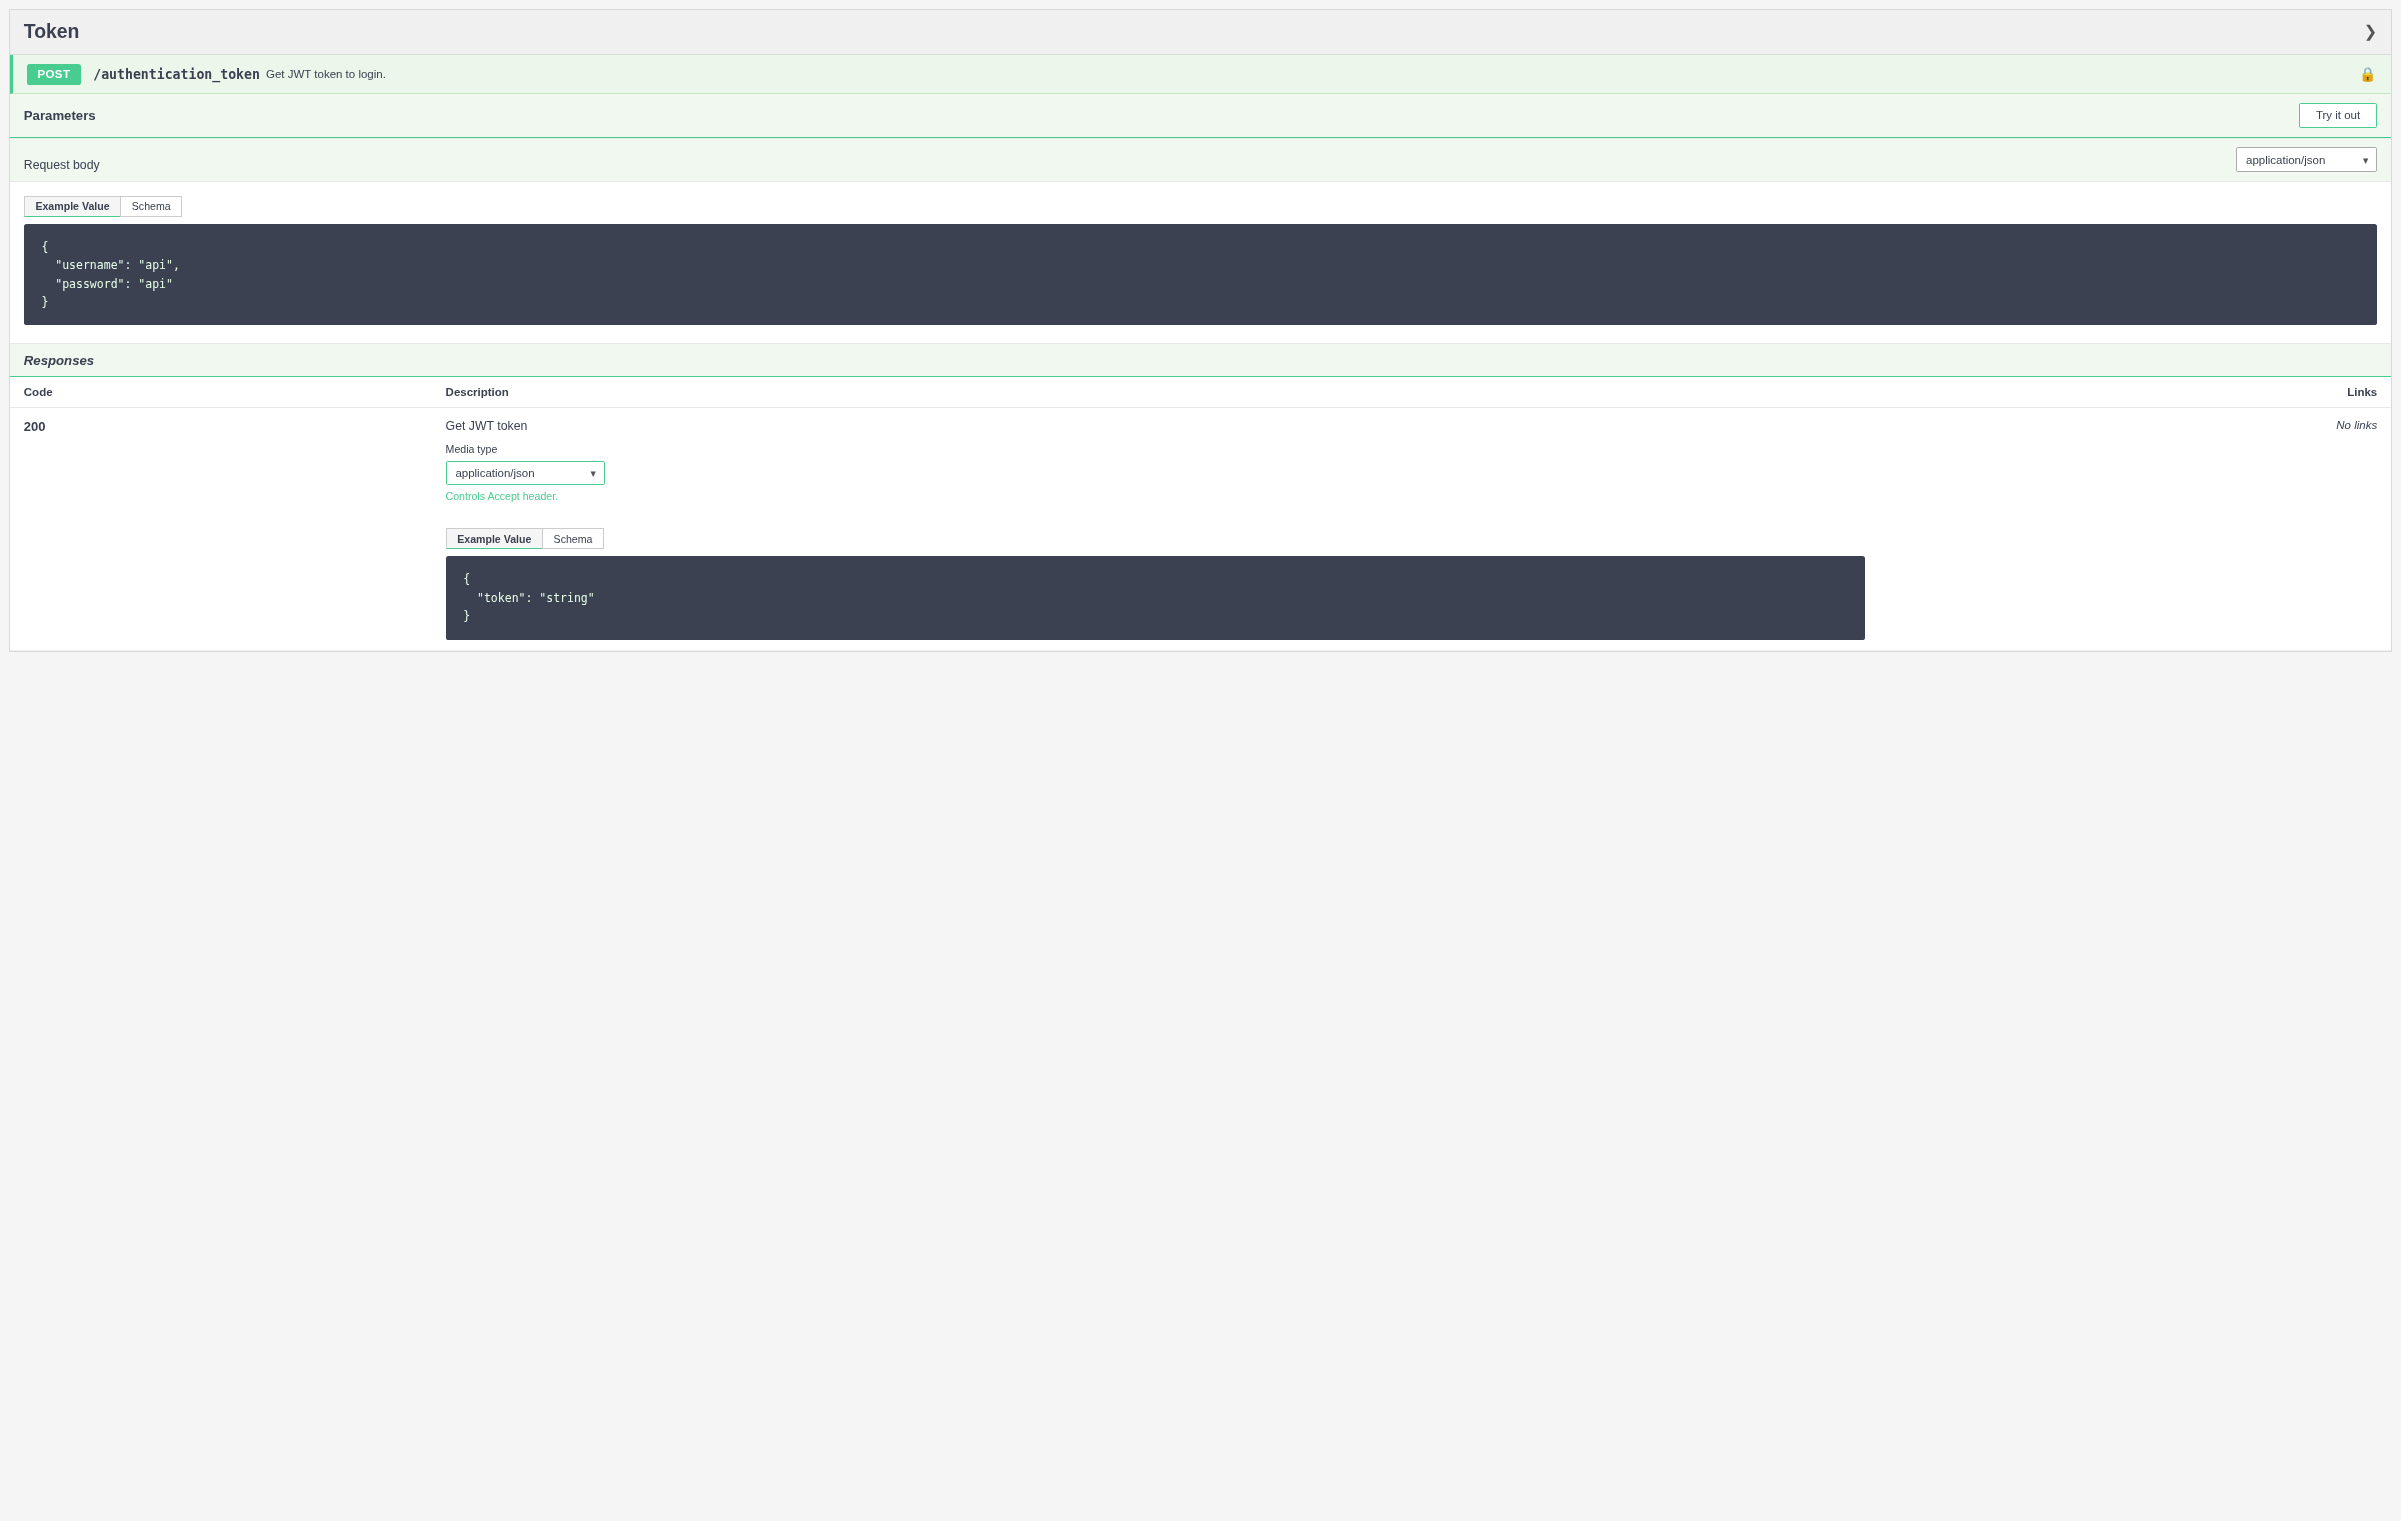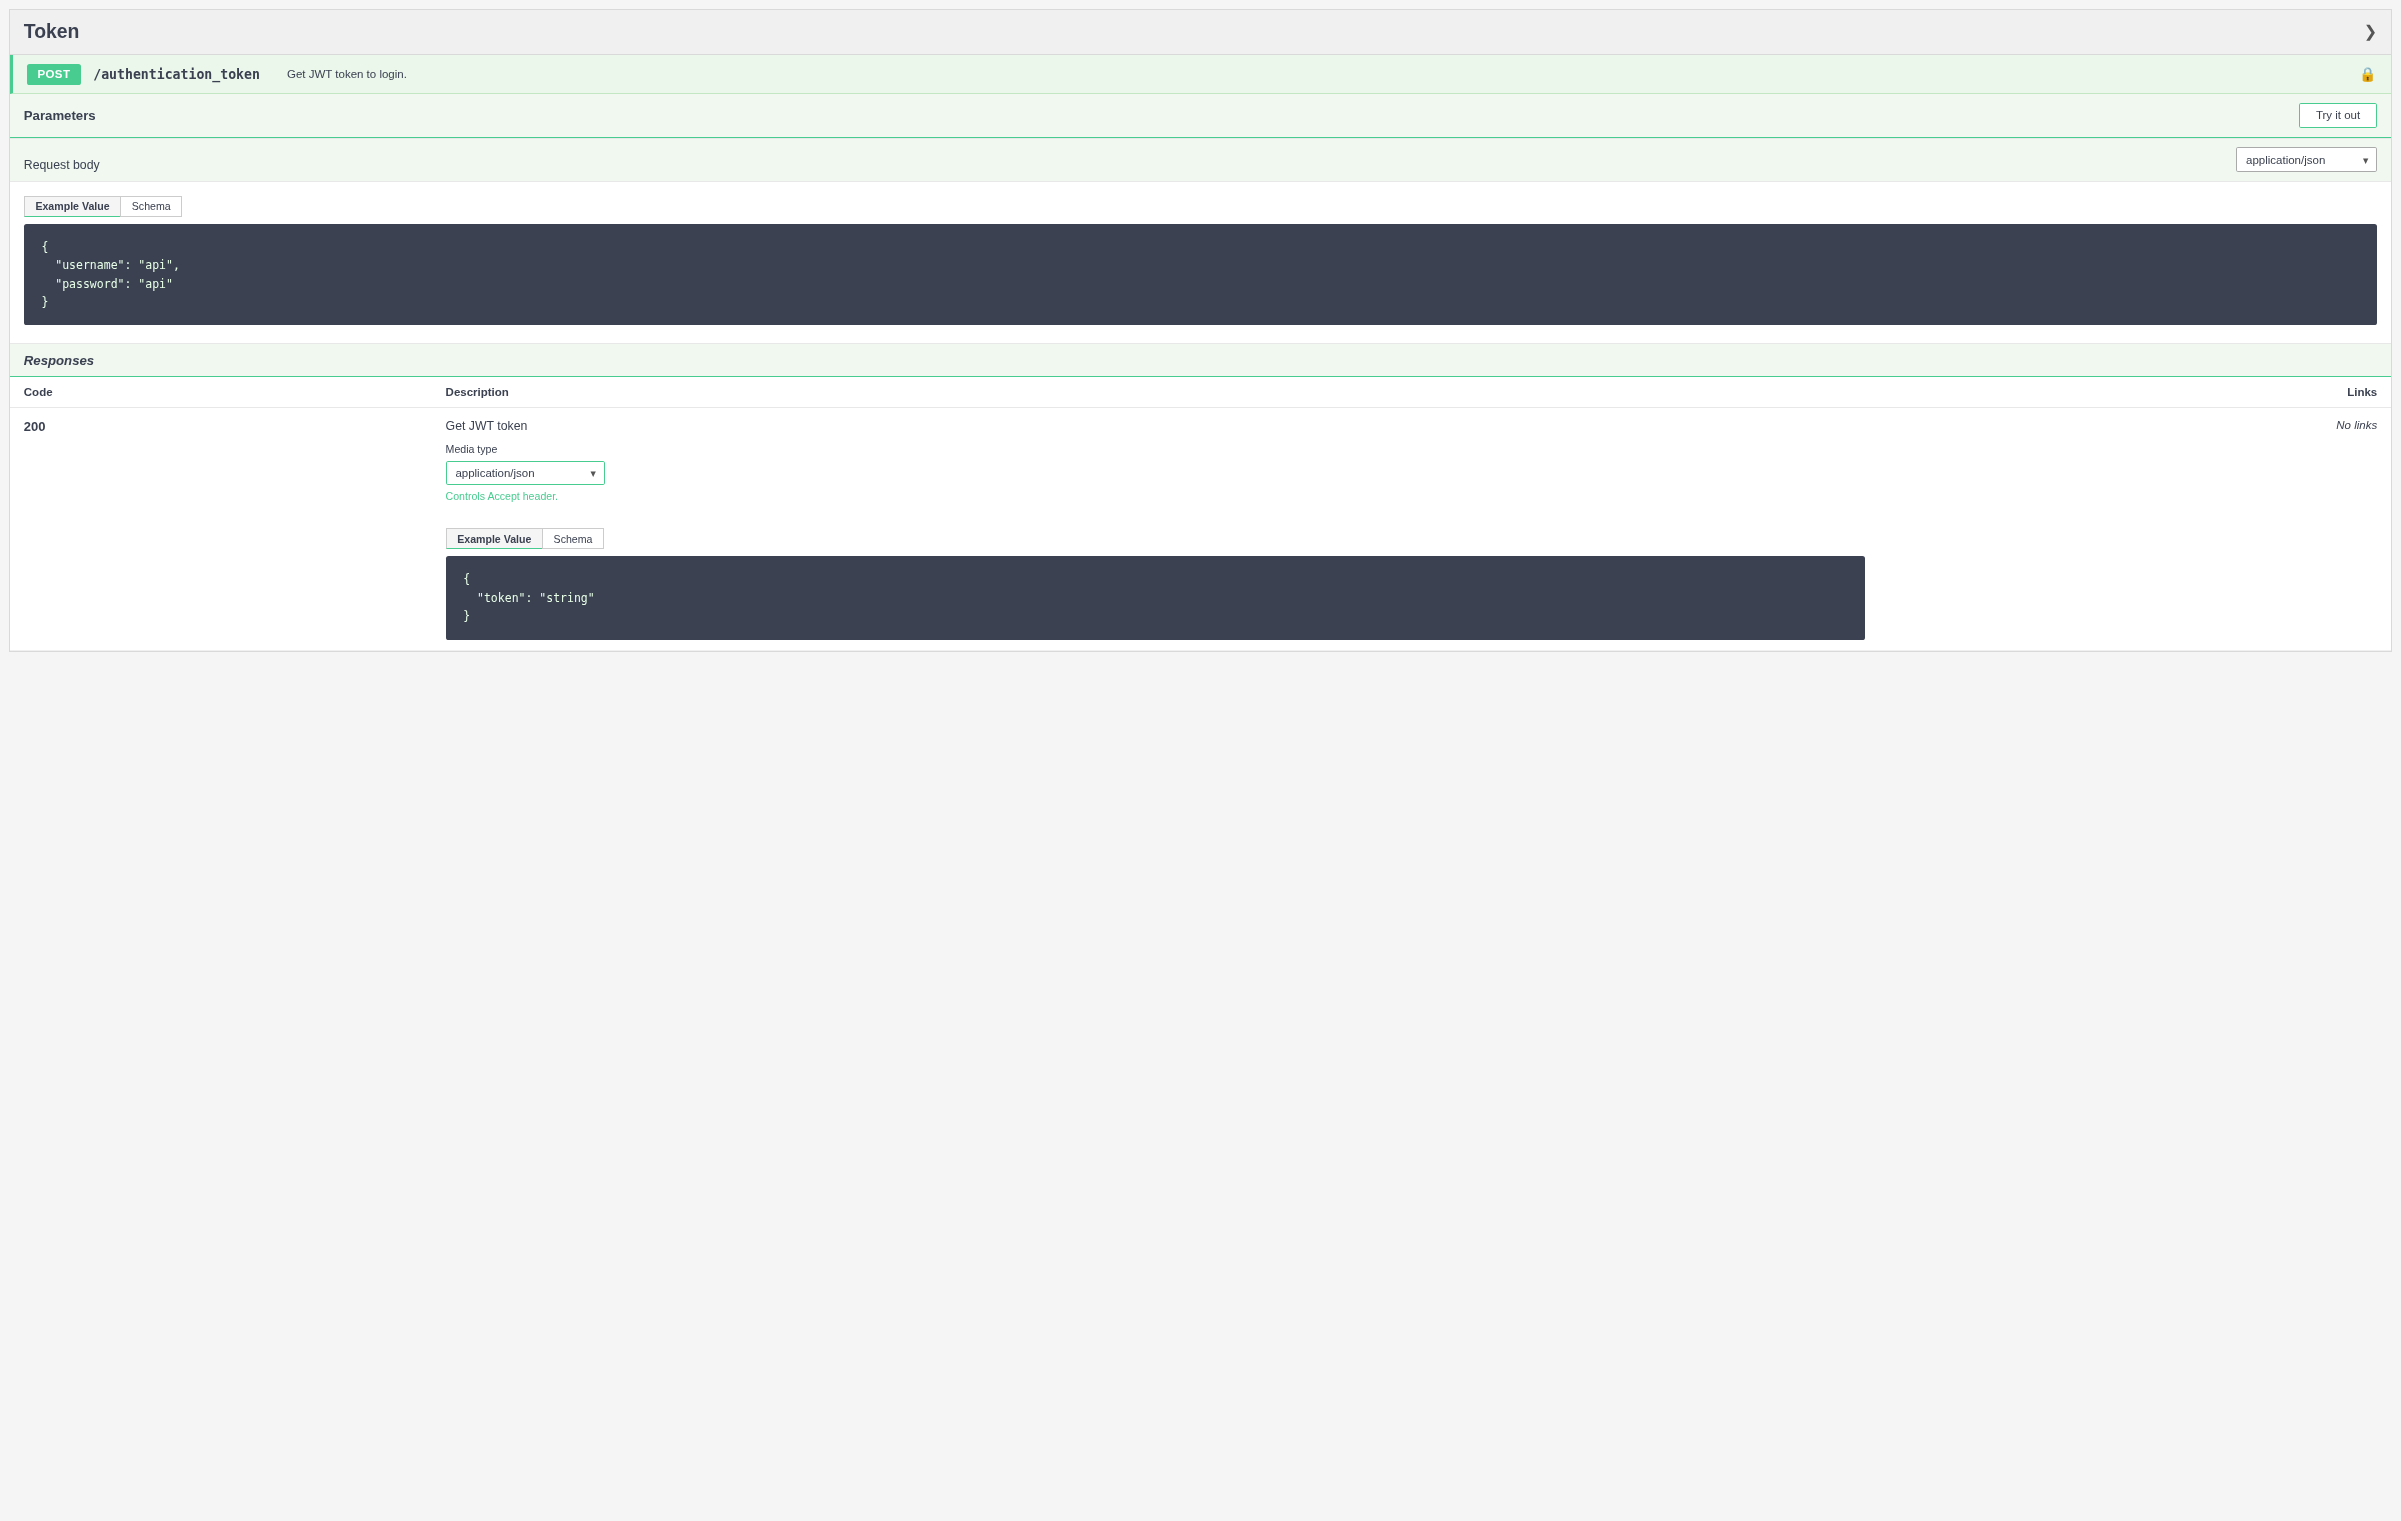--- a/index.html
+++ b/index.html
@@ -64,21 +64,21 @@
       margin-right: 12.3px;
       min-width: 53px;
       text-align: left;
     }
 
     .endpoint-path {
       font-family: monospace;
       font-size: 13.2px;
       font-weight: 600;
       color: #3b4151;
-      margin-right: 27px;
+      margin-right: 6px;
     }
 
     .endpoint-desc {
       color: #3b4151;
       font-size: 11.5px;
       flex: 1;
     }
 
     .lock-icon {
       color: #999;

